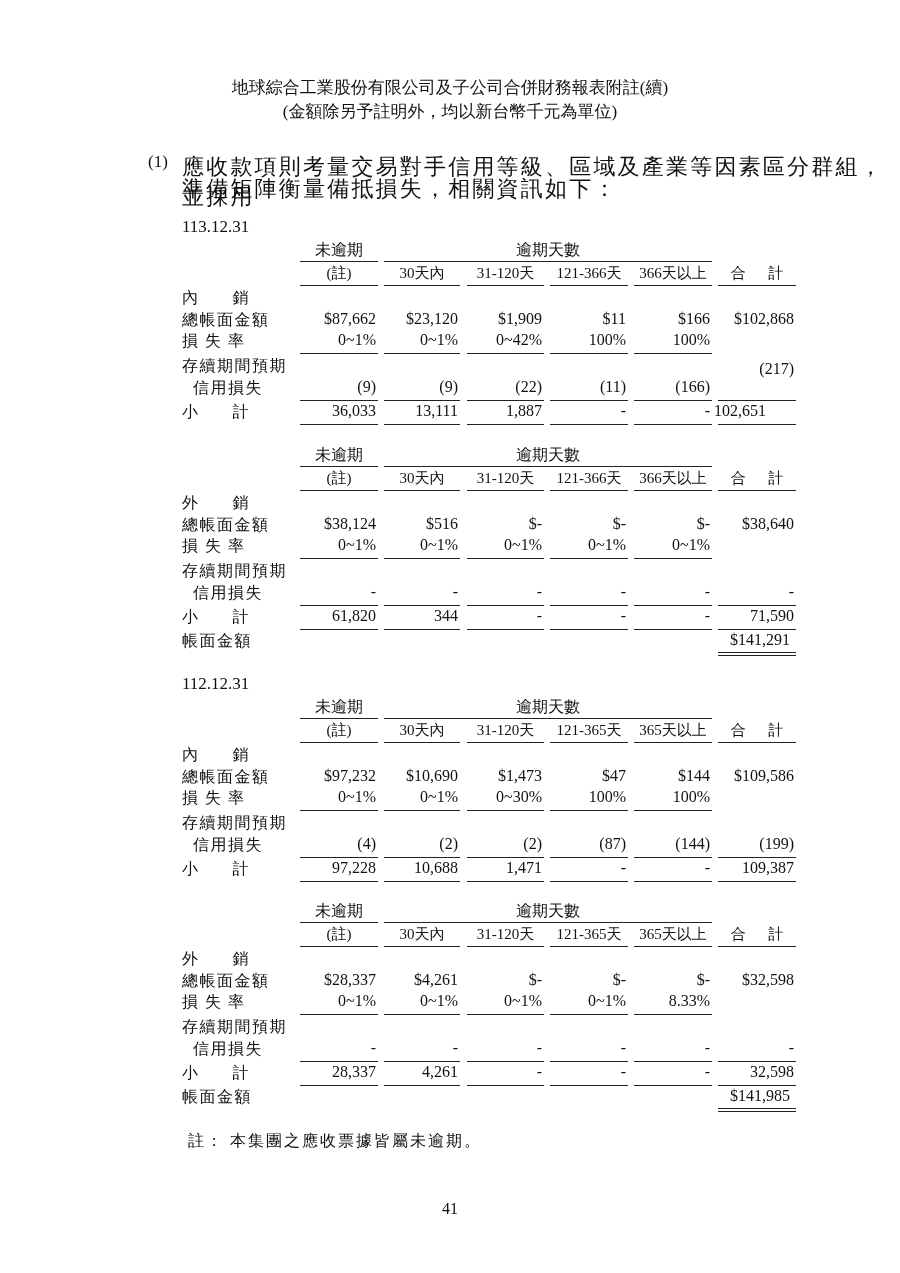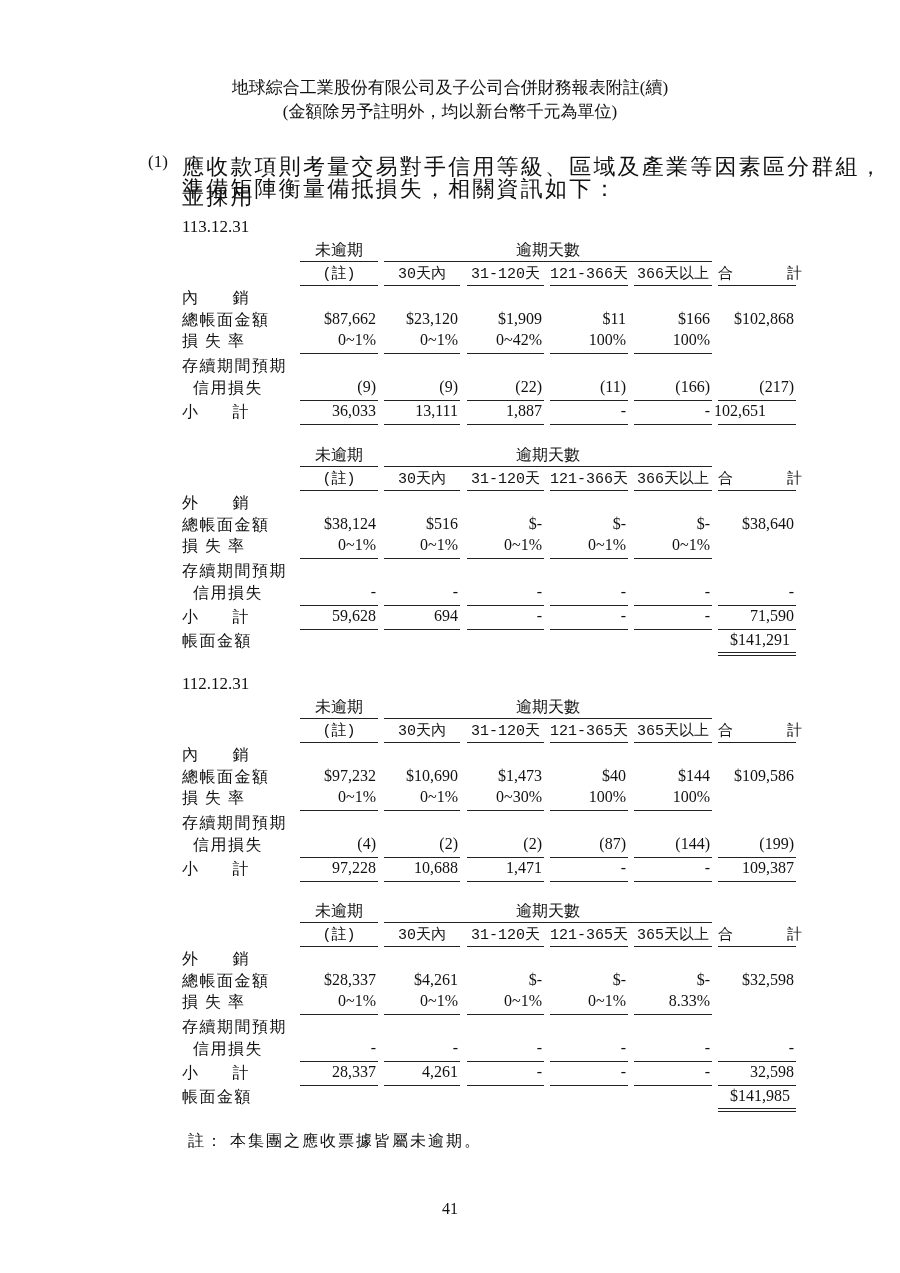--- a/index.html
+++ b/index.html
@@ -5,21 +5,21 @@
   html, body { margin:0; padding:0; background:#ffffff; }
   body { width:900px; height:1273px; position:relative; overflow:hidden;
          font-family:"Liberation Serif","DejaVu Serif",serif; color:#111; }
   .hdr { position:absolute; left:0; width:900px; text-align:center; font-size:17px; }
   .intro-num { position:absolute; left:148px; top:152px; font-size:17px; }
   .intro { position:absolute; left:182px; font-size:22px; letter-spacing:2.2px; }
   .date { position:absolute; left:182px; font-size:17px; }
   .tbl { position:absolute; left:182px; width:620px; font-size:16px; }
   .lbl { position:absolute; left:0; top:0; white-space:pre; letter-spacing:1.5px; }
   .cell { position:absolute; top:0; text-align:right; white-space:nowrap; }
-  .ctr { text-align:center;font-family:Liberation Mono, monospace; }
+  .ctr { text-align:center; }
   .uline { position:absolute; height:0; border-top:1px solid #222; }
   .dline { position:absolute; height:2px; border-top:1px solid #222; border-bottom:1px solid #222; }
   .note { position:absolute; left:188px; top:1131px; font-size:16px; letter-spacing:2px; }
   .pageno { position:absolute; left:0; width:900px; top:1200px; text-align:center; font-size:16px; }
 </style>
 </head>
 <body>
 
 <div class="hdr" style="top:76px">地球綜合工業股份有限公司及子公司合併財務報表附註(續)</div>
 <div class="hdr" style="top:100px">(金額除另予註明外，均以新台幣千元為單位)</div>
@@ -72,21 +72,21 @@
     <div class="cell" style="left:118px;width:76px;top:138px">(9)</div>
     <div class="uline" style="left:118px;width:78px;top:160px"></div>
     <div class="cell" style="left:202px;width:74px;top:138px">(9)</div>
     <div class="uline" style="left:202px;width:76px;top:160px"></div>
     <div class="cell" style="left:285px;width:75px;top:138px">(22)</div>
     <div class="uline" style="left:285px;width:77px;top:160px"></div>
     <div class="cell" style="left:368px;width:76px;top:138px">(11)</div>
     <div class="uline" style="left:368px;width:78px;top:160px"></div>
     <div class="cell" style="left:452px;width:76px;top:138px">(166)</div>
     <div class="uline" style="left:452px;width:78px;top:160px"></div>
-    <div class="cell" style="left:536px;width:76px;top:138px">(217)</div>
+    <div class="cell" style="left:536px;width:76px;top:120px">(217)</div>
     <div class="uline" style="left:536px;width:78px;top:160px"></div>
     <div class="lbl" style="top:162px">小      計</div>
     <div class="cell" style="left:118px;width:76px;top:162px">36,033</div>
     <div class="uline" style="left:118px;width:78px;top:184px"></div>
     <div class="cell" style="left:202px;width:74px;top:162px">13,111</div>
     <div class="uline" style="left:202px;width:76px;top:184px"></div>
     <div class="cell" style="left:285px;width:75px;top:162px">1,887</div>
     <div class="uline" style="left:285px;width:77px;top:184px"></div>
     <div class="cell" style="left:368px;width:76px;top:162px">-</div>
     <div class="uline" style="left:368px;width:78px;top:184px"></div>
@@ -139,23 +139,23 @@
     <div class="uline" style="left:202px;width:76px;top:160px"></div>
     <div class="cell" style="left:285px;width:75px;top:138px">-</div>
     <div class="uline" style="left:285px;width:77px;top:160px"></div>
     <div class="cell" style="left:368px;width:76px;top:138px">-</div>
     <div class="uline" style="left:368px;width:78px;top:160px"></div>
     <div class="cell" style="left:452px;width:76px;top:138px">-</div>
     <div class="uline" style="left:452px;width:78px;top:160px"></div>
     <div class="cell" style="left:536px;width:76px;top:138px">-</div>
     <div class="uline" style="left:536px;width:78px;top:160px"></div>
     <div class="lbl" style="top:162px">小      計</div>
-    <div class="cell" style="left:118px;width:76px;top:162px">59,628</div>
+    <div class="cell" style="left:118px;width:76px;top:162px">61,820</div>
     <div class="uline" style="left:118px;width:78px;top:184px"></div>
-    <div class="cell" style="left:202px;width:74px;top:162px">694</div>
+    <div class="cell" style="left:202px;width:74px;top:162px">344</div>
     <div class="uline" style="left:202px;width:76px;top:184px"></div>
     <div class="cell" style="left:285px;width:75px;top:162px">-</div>
     <div class="uline" style="left:285px;width:77px;top:184px"></div>
     <div class="cell" style="left:368px;width:76px;top:162px">-</div>
     <div class="uline" style="left:368px;width:78px;top:184px"></div>
     <div class="cell" style="left:452px;width:76px;top:162px">-</div>
     <div class="uline" style="left:452px;width:78px;top:184px"></div>
     <div class="cell" style="left:536px;width:76px;top:162px">71,590</div>
     <div class="uline" style="left:536px;width:78px;top:184px"></div>
     <div class="lbl" style="top:186px">帳面金額</div>
@@ -177,21 +177,21 @@
     <div class="uline" style="left:368px;width:78px;top:45px"></div>
     <div class="cell ctr" style="left:452px;width:78px;top:24px;font-size:15px;white-space:pre">365天以上</div>
     <div class="uline" style="left:452px;width:78px;top:45px"></div>
     <div class="cell ctr" style="left:536px;width:78px;top:24px;font-size:15px;white-space:pre">合      計</div>
     <div class="uline" style="left:536px;width:78px;top:45px"></div>
     <div class="lbl" style="top:48px">內      銷</div>
     <div class="lbl" style="top:70px">總帳面金額</div>
     <div class="cell" style="left:118px;width:76px;top:70px">$97,232</div>
     <div class="cell" style="left:202px;width:74px;top:70px">$10,690</div>
     <div class="cell" style="left:285px;width:75px;top:70px">$1,473</div>
-    <div class="cell" style="left:368px;width:76px;top:70px">$40</div>
+    <div class="cell" style="left:368px;width:76px;top:70px">$47</div>
     <div class="cell" style="left:452px;width:76px;top:70px">$144</div>
     <div class="cell" style="left:536px;width:76px;top:70px">$109,586</div>
     <div class="lbl" style="top:91px">損 失 率</div>
     <div class="cell" style="left:118px;width:76px;top:91px">0~1%</div>
     <div class="uline" style="left:118px;width:78px;top:113px"></div>
     <div class="cell" style="left:202px;width:74px;top:91px">0~1%</div>
     <div class="uline" style="left:202px;width:76px;top:113px"></div>
     <div class="cell" style="left:285px;width:75px;top:91px">0~30%</div>
     <div class="uline" style="left:285px;width:77px;top:113px"></div>
     <div class="cell" style="left:368px;width:76px;top:91px">100%</div>

